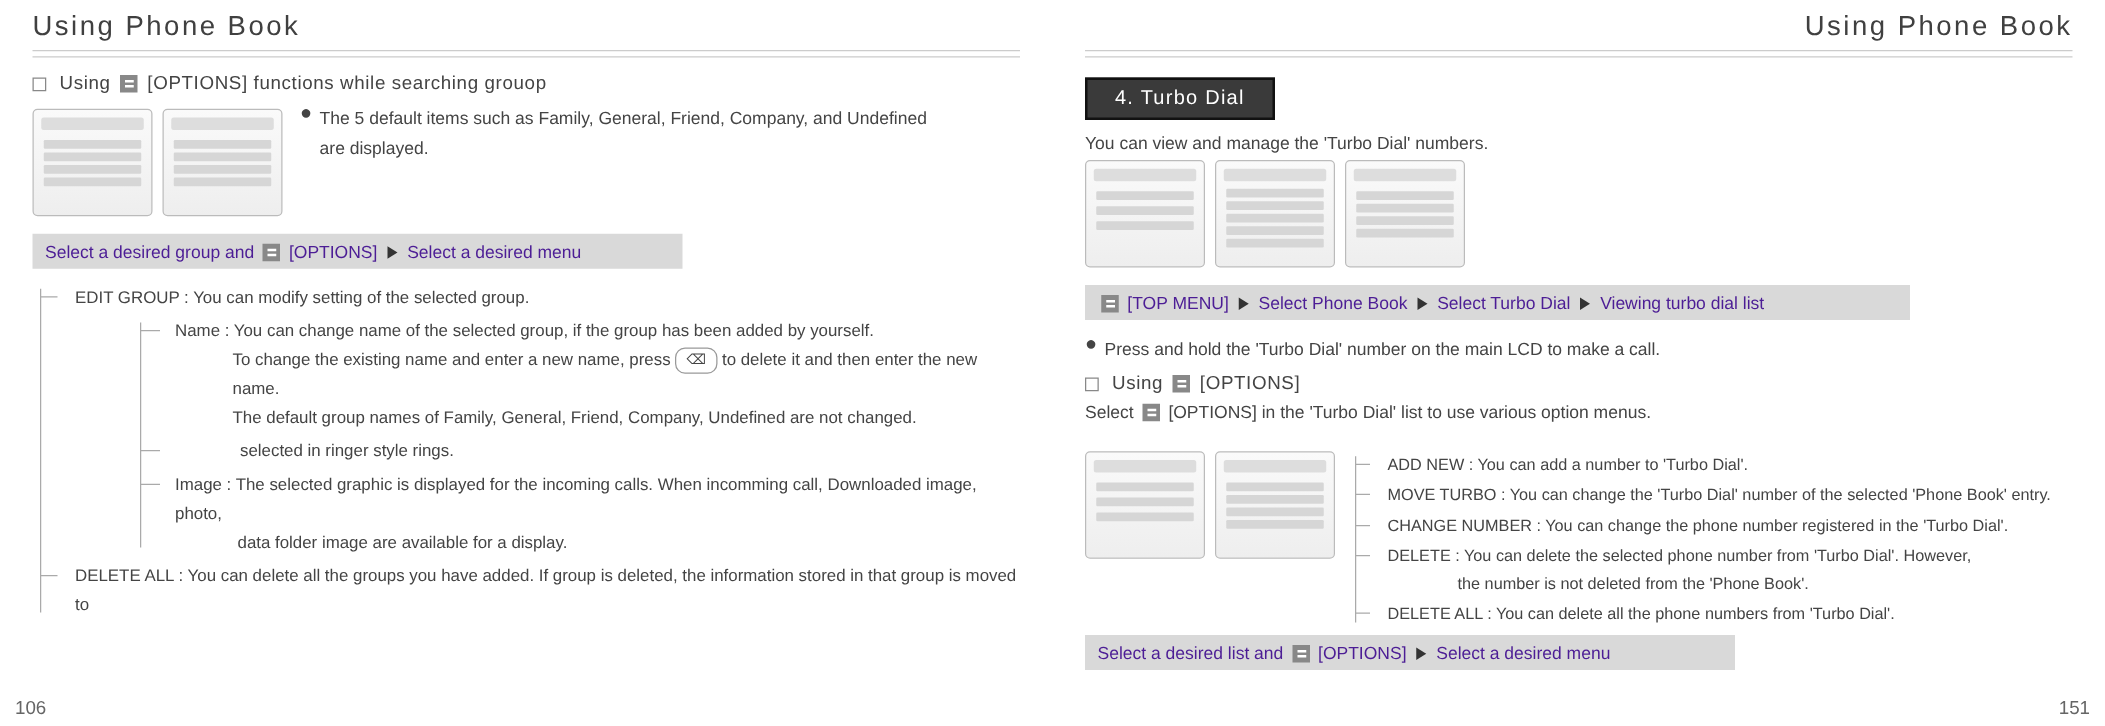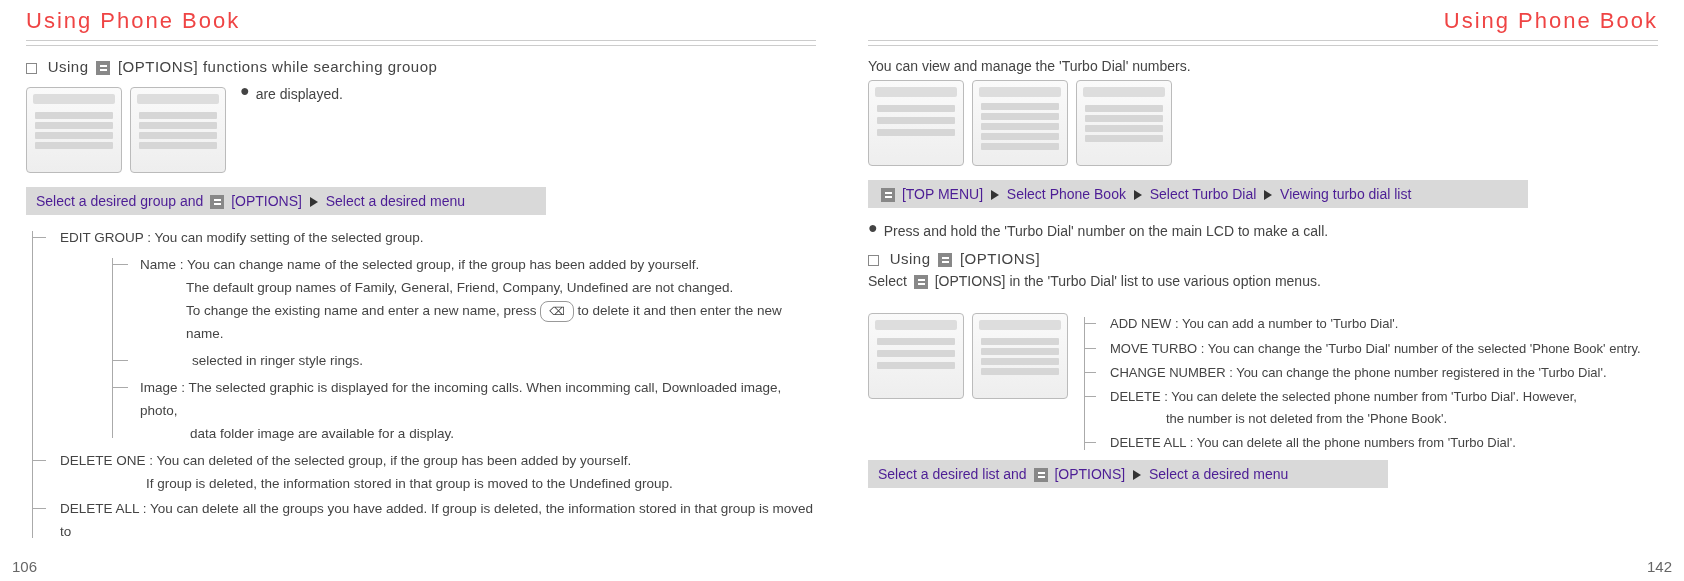--- a/index.html
+++ b/index.html
@@ -1,18 +1,18 @@
 <!DOCTYPE html>
 <html><head>
 <meta charset="utf-8">
 <style>
   *{box-sizing:border-box;margin:0;padding:0}
   body{width:1684px;height:581px;font-family:Arial,Helvetica,sans-serif;font-size:14px;color:#444;display:flex;background:#fff}
   .page{width:50%;height:100%;position:relative;padding:0 26px}
-  .header{height:36px;display:flex;align-items:flex-end;font-size:22px;letter-spacing:2px;color:#ef4444;padding-bottom:2px}
+  .header{height:36px;display:flex;align-items:flex-end;font-size:22px;letter-spacing:2px;color:#404040;padding-bottom:2px}
   .page-left .header{justify-content:flex-start}
   .page-right .header{justify-content:flex-end}
   .rule{height:6px;border-top:1px solid #ccc;border-bottom:1px solid #ccc;margin:4px 0 12px}
   .sq{display:inline-block;width:11px;height:11px;border:1px solid #888;margin-right:6px;vertical-align:middle}
   .opt-icon{display:inline-block;width:14px;height:14px;background:#888;position:relative;vertical-align:middle;margin:0 3px}
   .opt-icon:after{content:"";position:absolute;width:7px;height:2px;background:#fff;left:4px;top:4px;box-shadow:0 4px 0 #fff}
   .sub-head{font-size:15px;color:#444;margin:6px 0 6px 0;letter-spacing:.5px}
   .screenshots{display:flex;gap:8px;margin:6px 0 10px}
   .shot{width:96px;height:86px;background:linear-gradient(#fafafa,#eee);border:1px solid #bbb;border-radius:4px;position:relative}
   .shot:before{content:"";position:absolute;top:6px;left:6px;right:6px;height:10px;background:#ddd;border-radius:2px}
@@ -65,20 +65,21 @@
         <div class="row" style="top:24px"></div>
           <div class="row" style="top:34px"></div>
         <div class="row" style="top:44px"></div>
           <div class="row" style="top:54px"></div>
       </div>
     </div>
     <div style="flex:1">
       <div class="bullet">
         <span class="dot">●</span>
         <div>
+          <div>The 5 default items such as Family, General, Friend, Company, and Undefined</div>
           <div>are displayed.</div>
         </div>
       </div>
     </div>
   </div>
 
   <div class="graybar">
     <span>Select a desired group and</span>
     <span class="opt-icon"></span>
     <span>[OPTIONS]</span>
@@ -87,53 +88,50 @@
   </div>
 
   <div class="tree">
     <div class="vline"></div>
     <div class="titem">EDIT GROUP : You can modify setting of the selected group.</div>
 
     <div class="subtree" style="margin-left:52px">
       <div class="svline"></div>
       <div class="sitem">
         <div>Name : You can change name of the selected group, if the group has been added by yourself.</div>
-        <div style="padding-left:46px">The default group names of Family, General, Friend, Company, Undefined are not changed.</div>
         <div style="padding-left:46px">
           <span>To change the existing name and enter a new name, press</span>
           <span class="clr-key">⌫</span>
           <span>to delete it and then enter the new name.</span>
         </div>
+        <div style="padding-left:46px">The default group names of Family, General, Friend, Company, Undefined are not changed.</div>
       </div>
       <div class="sitem">
         <div style="padding-left:52px">selected in ringer style rings.</div>
       </div>
       <div class="sitem">
         <div>Image : The selected graphic is displayed for the incoming calls. When incomming call, Downloaded image, photo,</div>
         <div style="padding-left:50px">data folder image are available for a display.</div>
       </div>
     </div>
 
     <div class="titem">
-      <div>DELETE ONE : You can deleted of the selected group, if the group has been added by yourself.</div>
-      <div style="padding-left:86px">If group is deleted, the information stored in that group is moved to the Undefined group.</div>
-    </div>
-    <div class="titem">
       <div>DELETE ALL : You can delete all the groups you have added. If group is deleted, the information stored in that group is moved to</div>
 
     </div>
   </div>
 
   <div class="pagenum">106</div>
 </div>
 
 <div class="page page-right">
   <div class="header">Using Phone Book</div>
   <div class="rule"></div>
 
+  <div class="blackbox">4. Turbo Dial</div>
 
   <div style="margin:10px 0 6px">You can view and manage the 'Turbo Dial' numbers.</div>
 
   <div class="screenshots">
     <div class="shot">
       <div class="row" style="top:24px"></div>
         <div class="row" style="top:36px"></div>
         <div class="row" style="top:48px"></div>
     </div>
     <div class="shot">
@@ -208,14 +206,14 @@
   </div>
 
   <div class="graybar">
     <span>Select a desired list and</span>
     <span class="opt-icon"></span>
     <span>[OPTIONS]</span>
     <span class="tri"></span>
     <span>Select a desired menu</span>
   </div>
 
-  <div class="pagenum">142</div>
+  <div class="pagenum">151</div>
 </div>
 
 </body></html>

